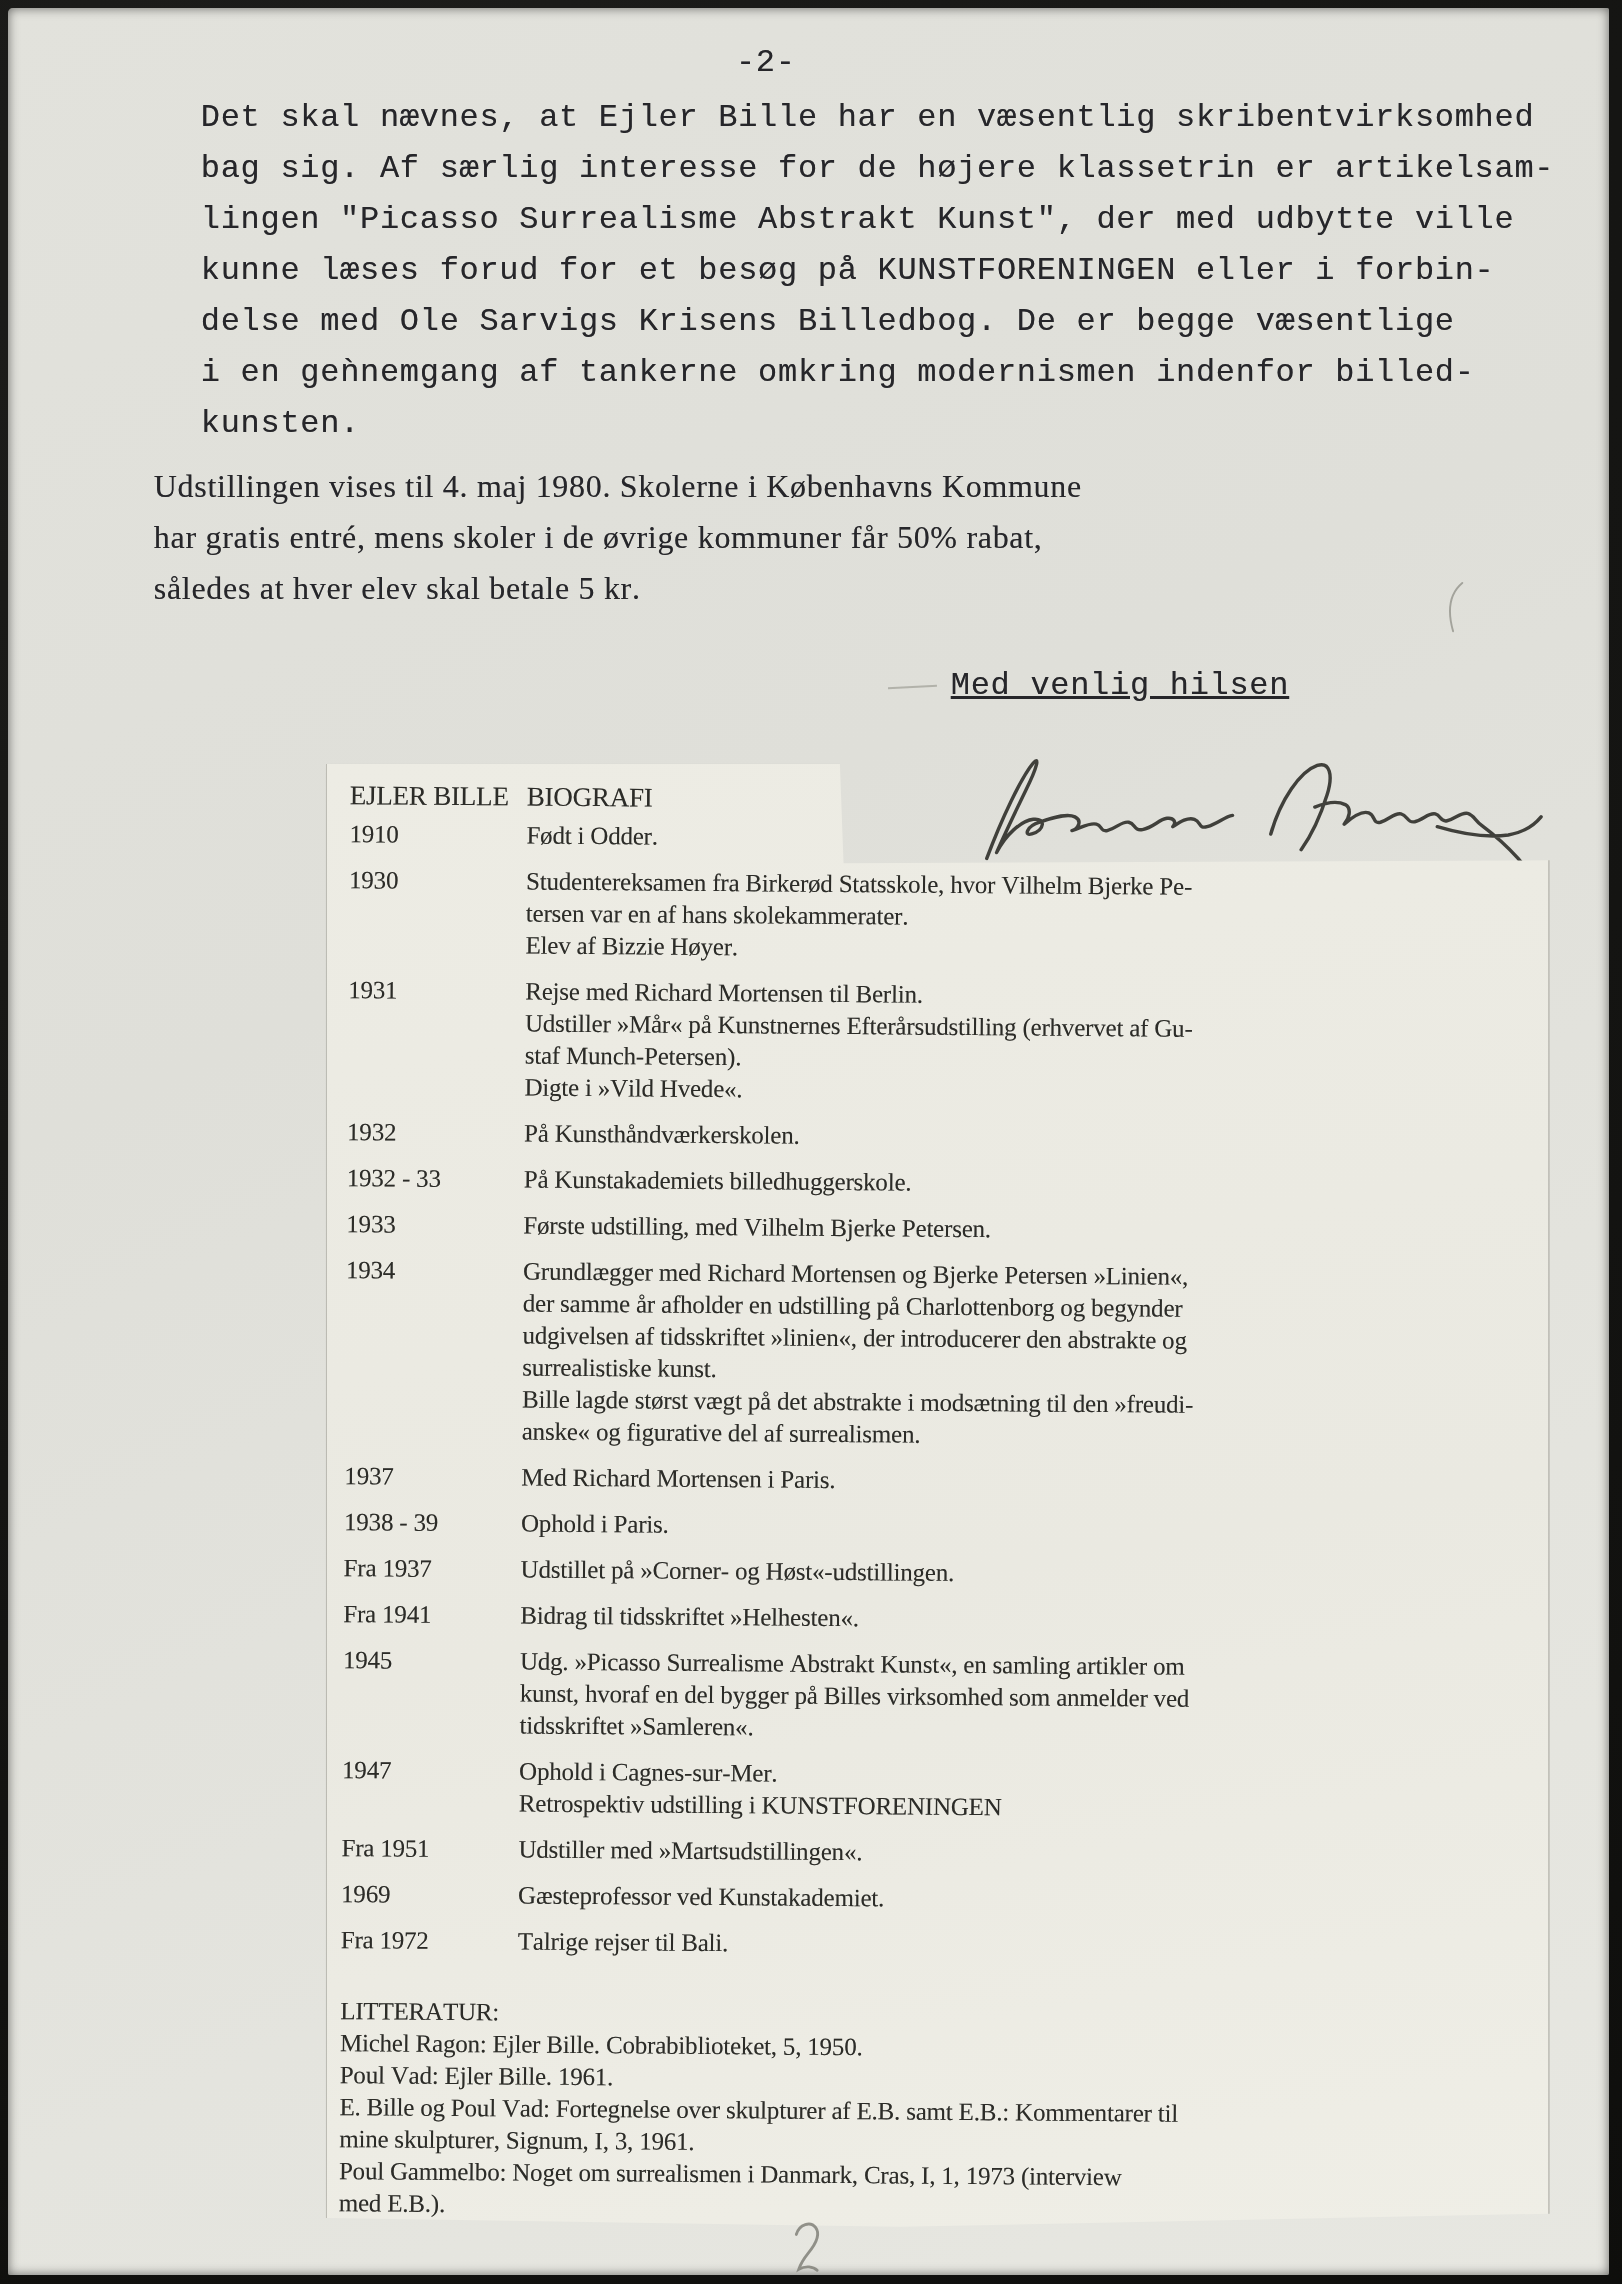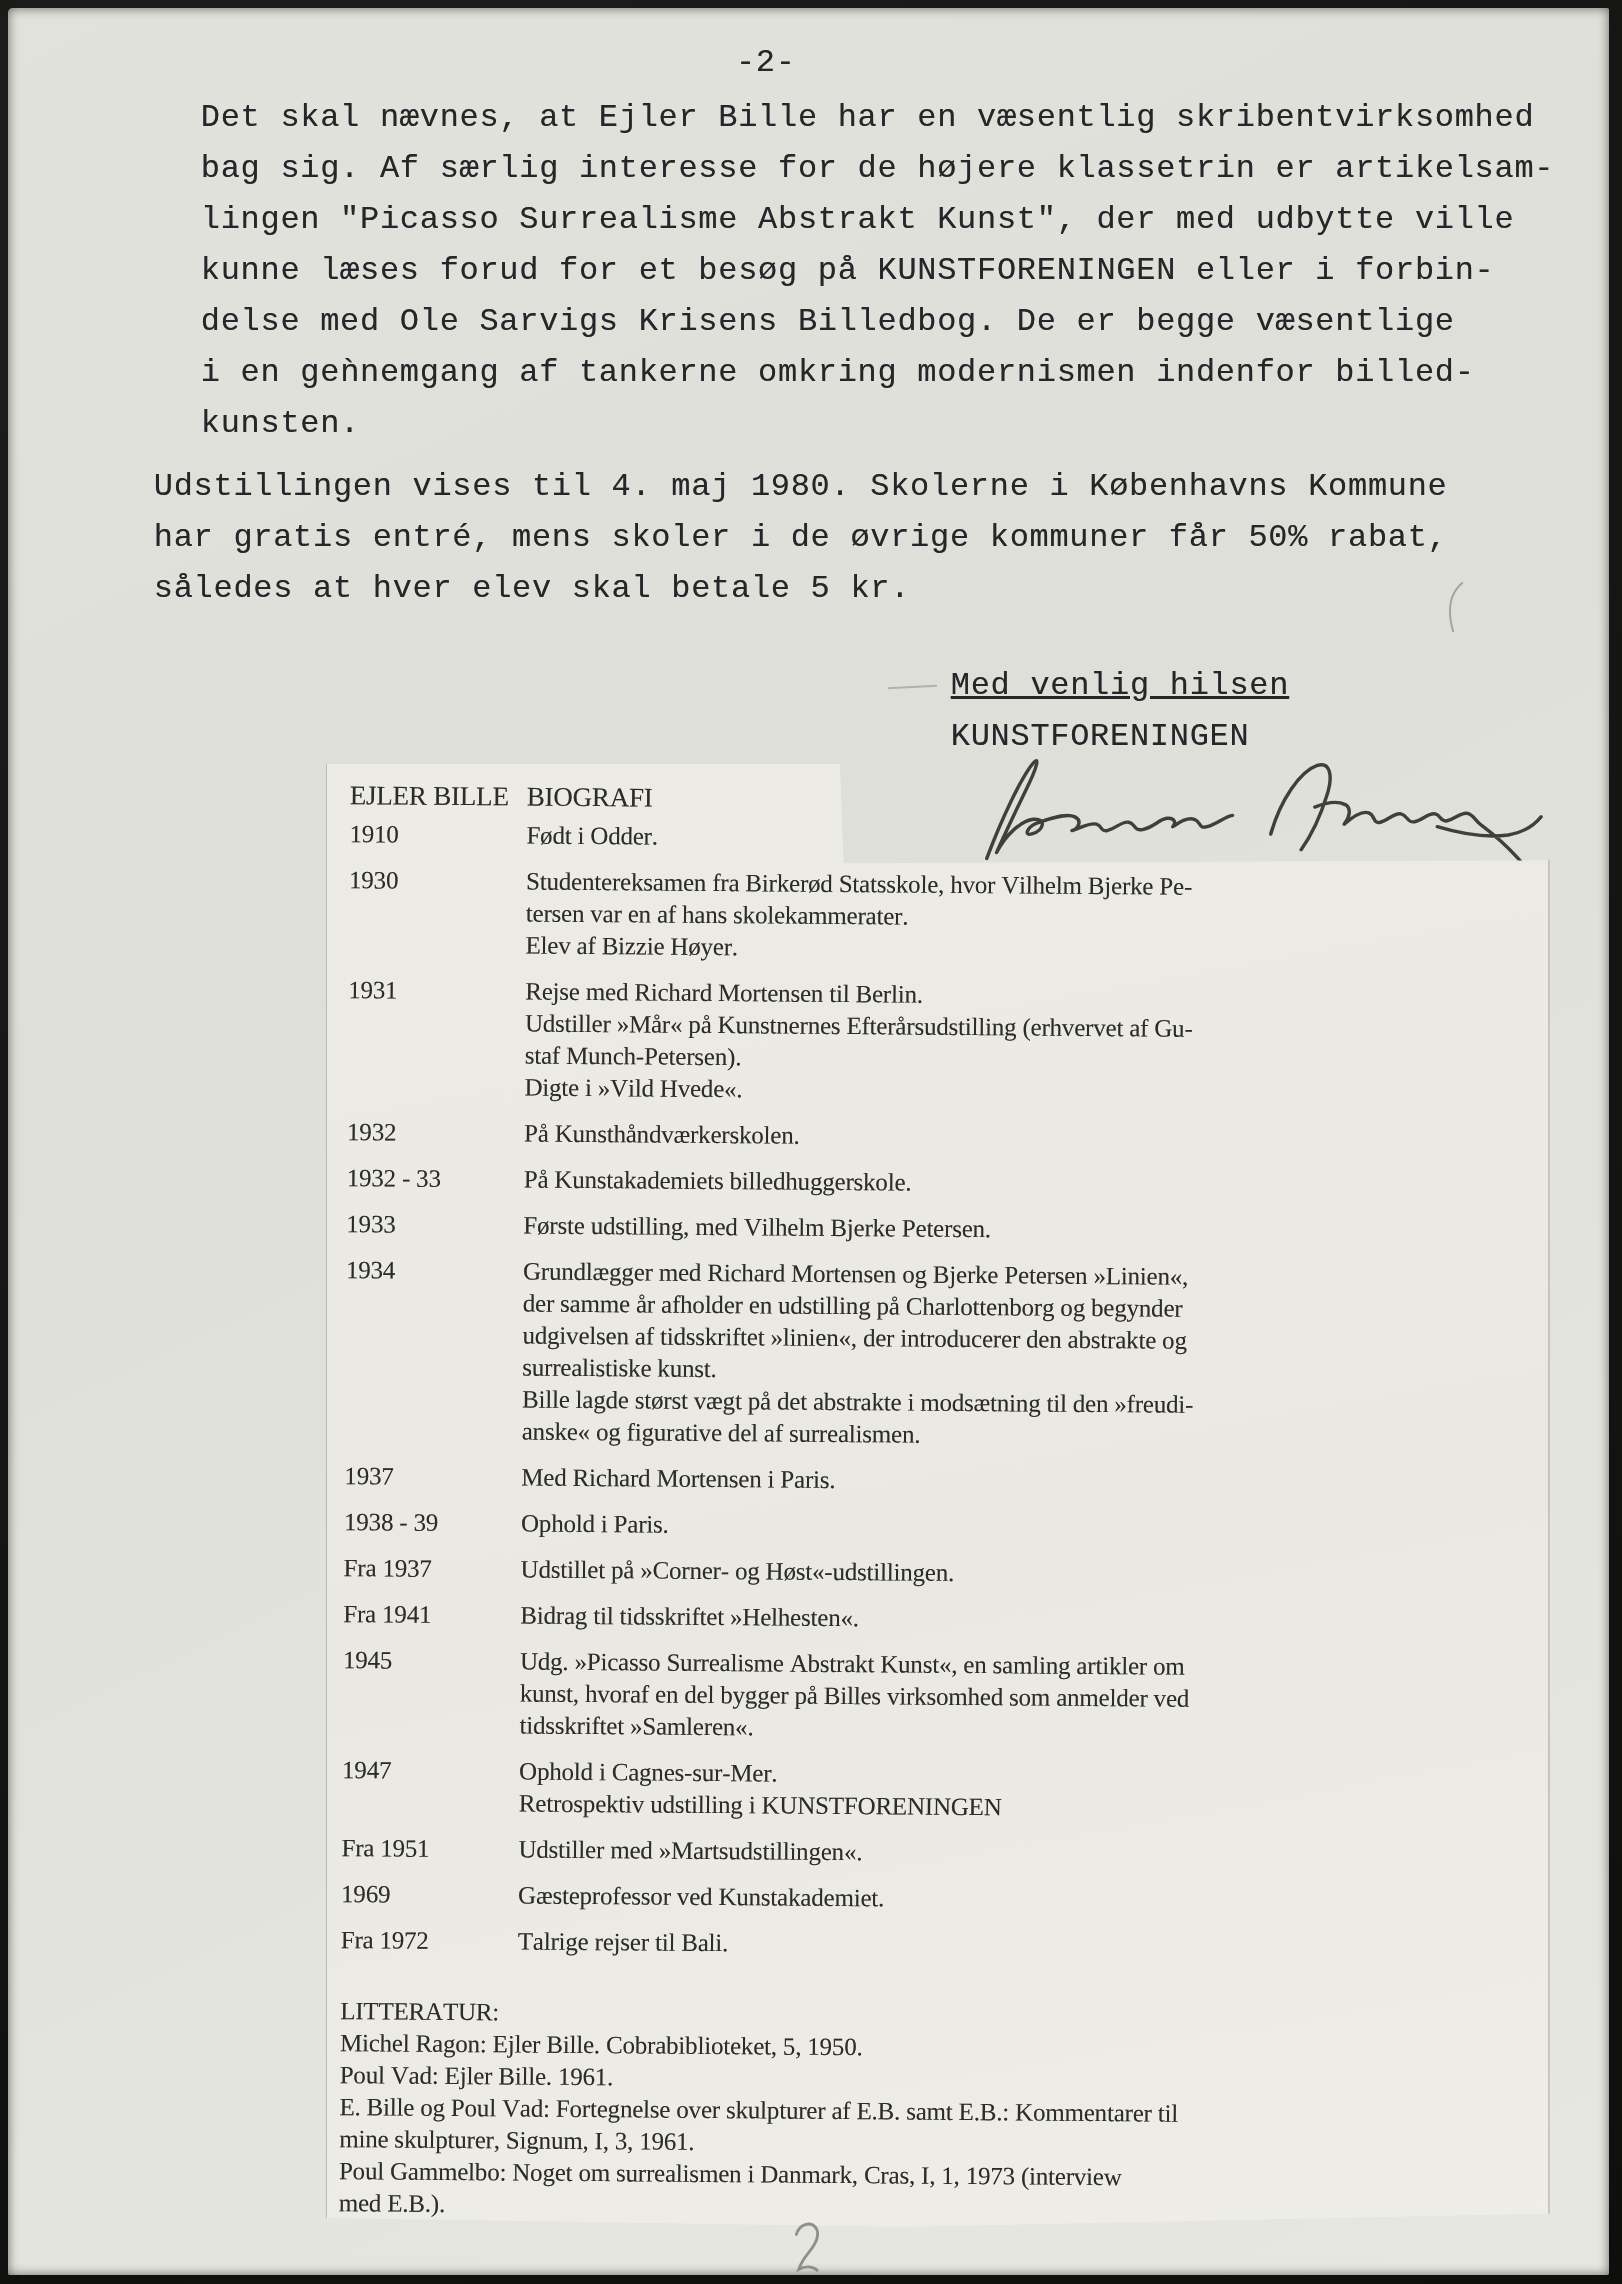--- a/index.html
+++ b/index.html
@@ -8,21 +8,21 @@
     overflow:hidden;font-kerning:none;}
   .paper{position:absolute;left:7.8px;top:7.8px;width:1601px;height:2267px;
     background:linear-gradient(155deg,#e2e2dc 0%,#dfdfd9 38%,#e4e4de 72%,#e7e7e1 100%);
     border-radius:4.9px 1.9px 1.9px 1.9px;
     box-shadow:0 0 10.7px rgba(0,0,0,0.55) inset;}
   .tw{font-family:"Liberation Mono","DejaVu Sans Mono",monospace;color:#26262a;
     font-size:32px;letter-spacing:0.7px;white-space:pre;
     text-shadow:0 0 0.5px rgba(30,30,34,0.45);}
   .page-number{position:absolute;left:146px;top:29px;width:1224px;text-align:center;line-height:51px;}
   .para1{position:absolute;left:146px;top:84px;line-height:51px;margin-left:47px;}
-  .para2{position:absolute;left:146px;top:453px;line-height:51px;}
+  .para2{position:absolute;left:146px;top:453px;line-height:51px;font-family:Liberation Serif, serif;}
   .salutation{position:absolute;left:943px;top:652px;line-height:51px;text-decoration:underline;}
   .org{position:absolute;left:943px;top:703px;line-height:51px;}
   .typed-name{position:absolute;left:943px;top:820px;line-height:51px;}
   .dash-mark{position:absolute;left:880px;top:678px;width:49px;height:2.4px;
     background:rgba(140,140,132,0.55);transform:rotate(-3deg);}
   .sig{position:absolute;left:920px;top:731px;width:617px;height:141px;}
   .pencil-hook{position:absolute;left:1432px;top:572px;width:31px;height:58px;opacity:0.7;}
   .clip{position:absolute;left:318px;top:756px;width:1224px;height:1463px;
     background:linear-gradient(170deg,#edece4 0%,#eae9e1 55%,#efeee6 100%);
     clip-path:polygon(0 0, 42% 0, 42.3% 6.8%, 100% 6.6%, 100% 99.1%, 47% 100%, 0 99.4%);
@@ -59,21 +59,20 @@
 delse med Ole Sarvigs Krisens Billedbog. De er begge væsentlige
 i en geǹnemgang af tankerne omkring modernismen indenfor billed-
 kunsten.</div>
 
     <div class="tw para2">Udstillingen vises til 4. maj 1980. Skolerne i Københavns Kommune
 har gratis entré, mens skoler i de øvrige kommuner får 50% rabat,
 således at hver elev skal betale 5 kr.</div>
 
     <div class="dash-mark"></div>
     <div class="tw salutation">Med venlig hilsen</div>
-    <div class="tw org">KUNSTFORENINGEN</div>
 
     <svg class="sig" viewBox="0 0 1260 280">
       <path d="M120,240 C150,160 190,75 215,45 C228,30 224,52 200,100 C172,158 150,205 140,228
                C158,192 190,163 215,160 C242,157 238,182 212,190 C196,195 200,175 228,166 C262,154 286,148 300,155
                C316,163 306,180 294,183 C312,178 330,166 344,170 C356,173 352,186 366,183 C386,178 396,163 410,166
                C424,169 420,184 438,181 C460,177 472,160 488,158 C502,156 508,166 500,175 C514,166 530,155 544,160
                C558,165 552,180 570,175 C592,169 606,154 622,152
                M700,190 C720,120 760,62 795,50 C820,42 828,68 815,110 C800,158 778,200 762,222
                M790,135 C815,125 838,123 852,130 C866,138 860,158 850,170 C866,156 886,142 900,147 C914,152 908,170 924,166
                C942,161 952,146 966,149 C980,152 978,168 994,165 C1012,161 1022,146 1036,149 C1048,152 1046,166 1060,163

